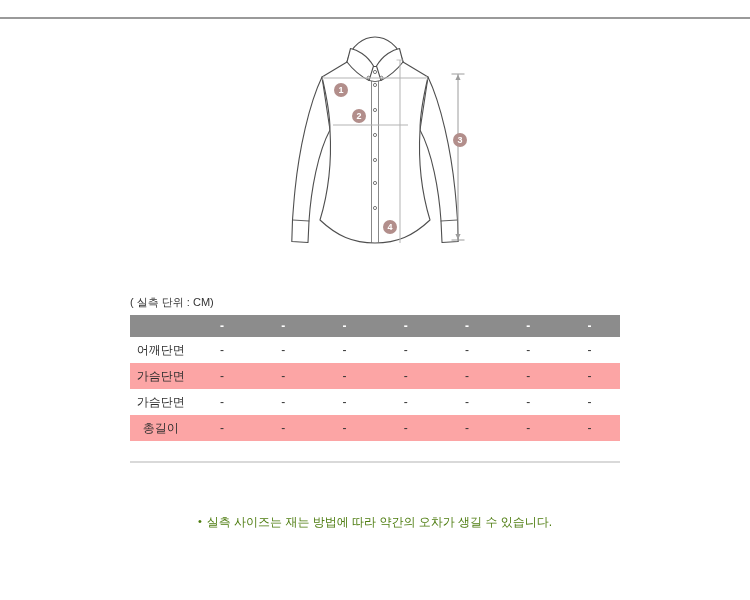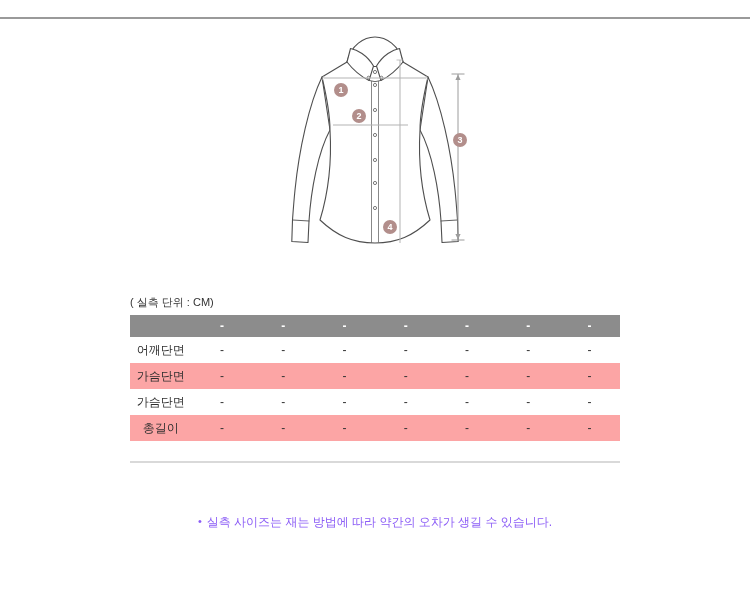--- a/index.html
+++ b/index.html
@@ -31,21 +31,21 @@
     background:#8c8c8c;color:#ffffff;font-weight:bold;font-size:12px;
   }
   table.size-table tbody tr{height:26px;background:#ffffff;}
   table.size-table tbody tr.alt{background:#fca5a5;}
   table.size-table tbody th{font-weight:normal;color:#2e2e2e;}
   .separator{
     position:absolute;left:130px;top:461px;width:490px;height:2px;background:#d9d9d9;
   }
   .bottom-note{
     position:absolute;left:0;top:514px;width:750px;text-align:center;
-    font-size:12px;color:#8b5cf6;
+    font-size:12px;color:#4d7c0f;
   }
   .bottom-note .bullet{font-size:11px;margin-right:5px;vertical-align:1px;}
   svg text.marker-num{
     font-family:"Liberation Sans","DejaVu Sans",sans-serif;
     font-size:9px;font-weight:bold;fill:#ffffff;
   }
 </style>
 </head>
 <body>
 

